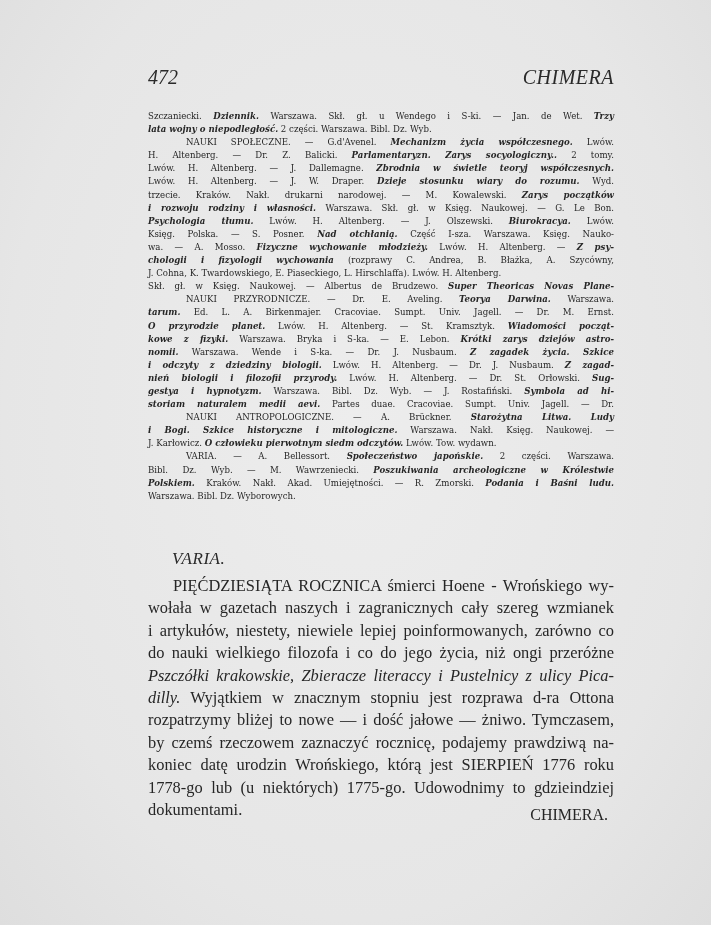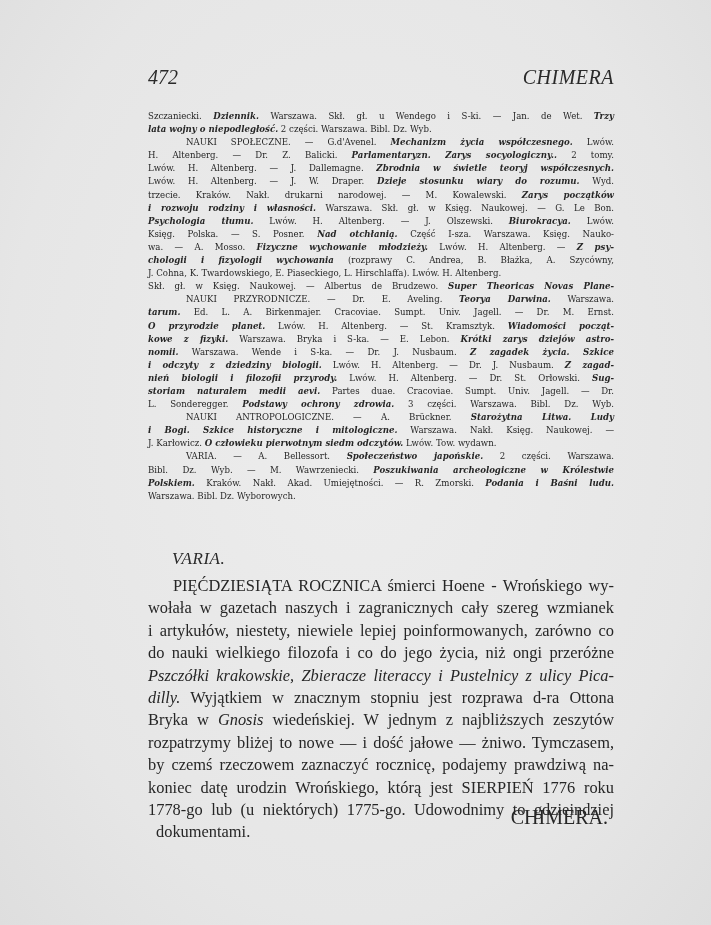--- a/index.html
+++ b/index.html
@@ -50,26 +50,26 @@
     position: absolute; left: 148px; top: 575px; width: 466px;
   }
   .bline {
     height: 22.4px; line-height: 22.4px;
     font-family: "Liberation Serif", serif;
     font-size: 16.4px;
     white-space: nowrap;
     text-align: justify; text-align-last: justify;
     color: #262626;
   }
-  .bline.last { text-align-last: left; margin-left: 8px; }
+  .bline.last { text-align-last: left; }
   .bline.indent { padding-left: 25px; }
   .bline .it { font-style: italic; }
   .signature {
     position: absolute; right: 103px; top: 806px;
-    font-family: "Liberation Serif", serif; font-size: 20px; color: #262626;
+    font-family: "Liberation Serif", serif; font-size: 16px; color: #262626;
   }
 </style>
 </head>
 <body>
 
 <div class="page">
   <div class="header">
     <span class="page-number">472</span>
     <span class="running-title">CHIMERA</span>
   </div>
@@ -89,41 +89,40 @@
       <div class="sline"><span class="it">chologii i fizyologii wychowania</span><span> (rozprawy C. Andrea, B. Błażka, A. Szycówny,</span></div>
       <div class="sline last"><span>J. Cohna, K. Twardowskiego, E. Piaseckiego, L. Hirschlaffa). Lwów. H. Altenberg.</span></div>
       <div class="sline"><span>Skł. gł. w Księg. Naukowej. — Albertus de Brudzewo. </span><span class="it">Super Theoricas Novas Plane-</span></div>
       <div class="sline indent"><span>NAUKI PRZYRODNICZE. — Dr. E. Aveling. </span><span class="it">Teorya Darwina.</span><span> Warszawa.</span></div>
       <div class="sline"><span class="it">tarum.</span><span> Ed. L. A. Birkenmajer. Cracoviae. Sumpt. Univ. Jagell. — Dr. M. Ernst.</span></div>
       <div class="sline"><span class="it">O przyrodzie planet.</span><span> Lwów. H. Altenberg. — St. Kramsztyk. </span><span class="it">Wiadomości począt-</span></div>
       <div class="sline"><span class="it">kowe z fizyki.</span><span> Warszawa. Bryka i S-ka. — E. Lebon. </span><span class="it">Krótki zarys dziejów astro-</span></div>
       <div class="sline"><span class="it">nomii.</span><span> Warszawa. Wende i S-ka. — Dr. J. Nusbaum. </span><span class="it">Z zagadek życia. Szkice</span></div>
       <div class="sline"><span class="it">i odczyty z dziedziny biologii.</span><span> Lwów. H. Altenberg. — Dr. J. Nusbaum. </span><span class="it">Z zagad-</span></div>
       <div class="sline"><span class="it">nień biologii i filozofii przyrody.</span><span> Lwów. H. Altenberg. — Dr. St. Orłowski. </span><span class="it">Sug-</span></div>
+      <div class="sline"><span class="it">gestya i hypnotyzm.</span><span> Warszawa. Bibl. Dz. Wyb. — J. Rostafiński. </span><span class="it">Symbola ad hi-</span></div>
       <div class="sline"><span class="it">storiam naturalem medii aevi.</span><span> Partes duae. Cracoviae. Sumpt. Univ. Jagell. — Dr.</span></div>
-      <div class="sline"><span>L. Sonderegger. </span><span class="it">Podstawy ochrony zdrowia.</span><span> 3 części. Warszawa. Bibl. Dz. Wyb.</span></div>
       <div class="sline indent"><span>NAUKI ANTROPOLOGICZNE. — A. Brückner. </span><span class="it">Starożytna Litwa. Ludy</span></div>
       <div class="sline"><span class="it">i Bogi. Szkice historyczne i mitologiczne.</span><span> Warszawa. Nakł. Księg. Naukowej. —</span></div>
       <div class="sline last"><span>J. Karłowicz. </span><span class="it">O człowieku pierwotnym siedm odczytów.</span><span> Lwów. Tow. wydawn.</span></div>
       <div class="sline indent"><span>VARIA. — A. Bellessort. </span><span class="it">Społeczeństwo japońskie.</span><span> 2 części. Warszawa.</span></div>
       <div class="sline"><span>Bibl. Dz. Wyb. — M. Wawrzeniecki. </span><span class="it">Poszukiwania archeologiczne w Królestwie</span></div>
       <div class="sline"><span class="it">Polskiem.</span><span> Kraków. Nakł. Akad. Umiejętności. — R. Zmorski. </span><span class="it">Podania i Baśni ludu.</span></div>
       <div class="sline last"><span>Warszawa. Bibl. Dz. Wyborowych.</span></div>
     </div>
 
   <div class="section-heading">VARIA.</div>
 
   <div class="body-block" id="varia">
       <div class="bline indent"><span>PIĘĆDZIESIĄTA ROCZNICA śmierci Hoene - Wrońskiego wy-</span></div>
       <div class="bline"><span>wołała w gazetach naszych i zagranicznych cały szereg wzmianek</span></div>
       <div class="bline"><span>i artykułów, niestety, niewiele lepiej poinformowanych, zarówno co</span></div>
       <div class="bline"><span>do nauki wielkiego filozofa i co do jego życia, niż ongi przeróżne</span></div>
       <div class="bline"><span class="it">Pszczółki krakowskie, Zbieracze literaccy i Pustelnicy z ulicy Pica-</span></div>
       <div class="bline"><span class="it">dilly.</span><span> Wyjątkiem w znacznym stopniu jest rozprawa d-ra Ottona</span></div>
-      <div class="bline"><span>Bryka w </span><span class="it">Gnosis</span><span> wiedeńskiej. W jednym z najbliższych zeszytów</span></div>
       <div class="bline"><span>rozpatrzymy bliżej to nowe — i dość jałowe — żniwo. Tymczasem,</span></div>
       <div class="bline"><span>by czemś rzeczowem zaznaczyć rocznicę, podajemy prawdziwą na-</span></div>
       <div class="bline"><span>koniec datę urodzin Wrońskiego, którą jest SIERPIEŃ 1776 roku</span></div>
       <div class="bline"><span>1778-go lub (u niektórych) 1775-go. Udowodnimy to gdzieindziej</span></div>
       <div class="bline last"><span>dokumentami.</span></div>
     </div>
 
   <div class="signature">CHIMERA.</div>
 </div>
 

